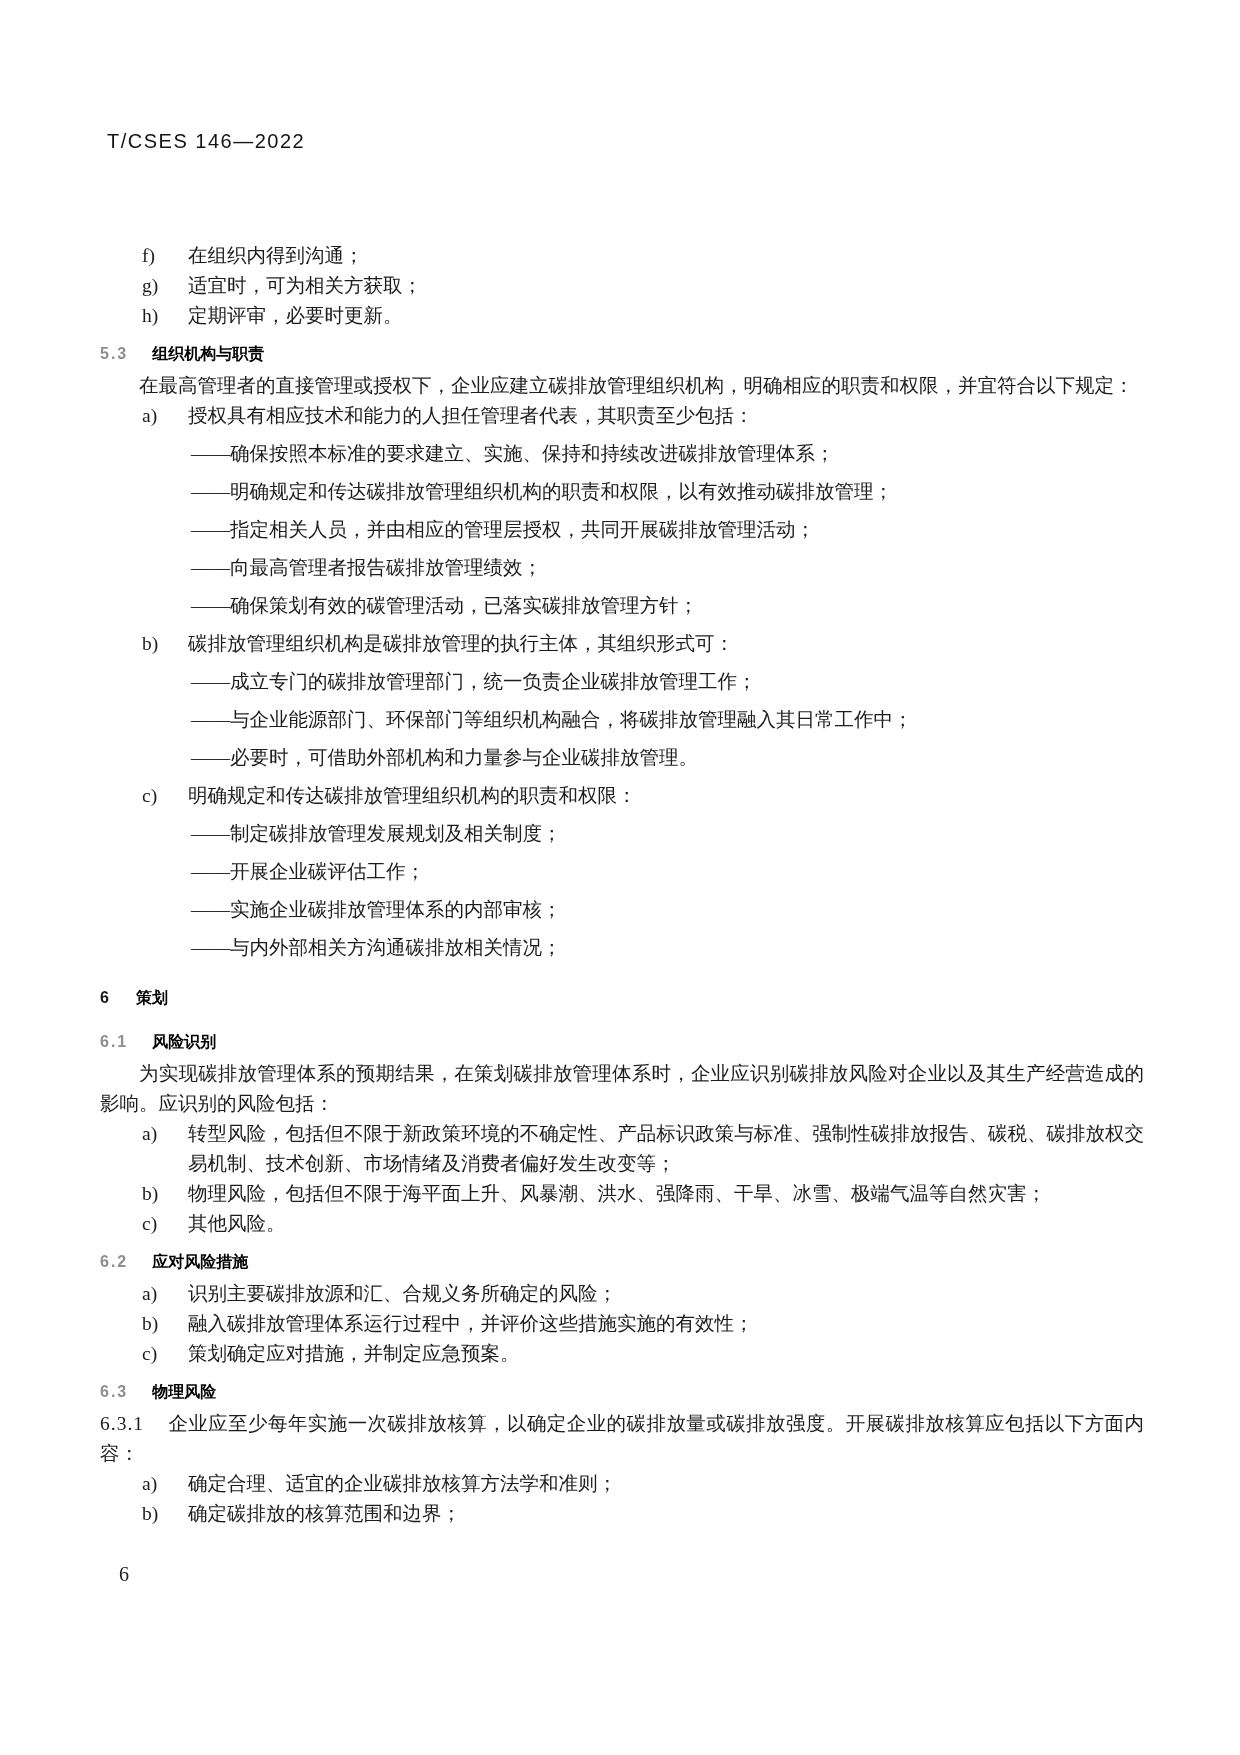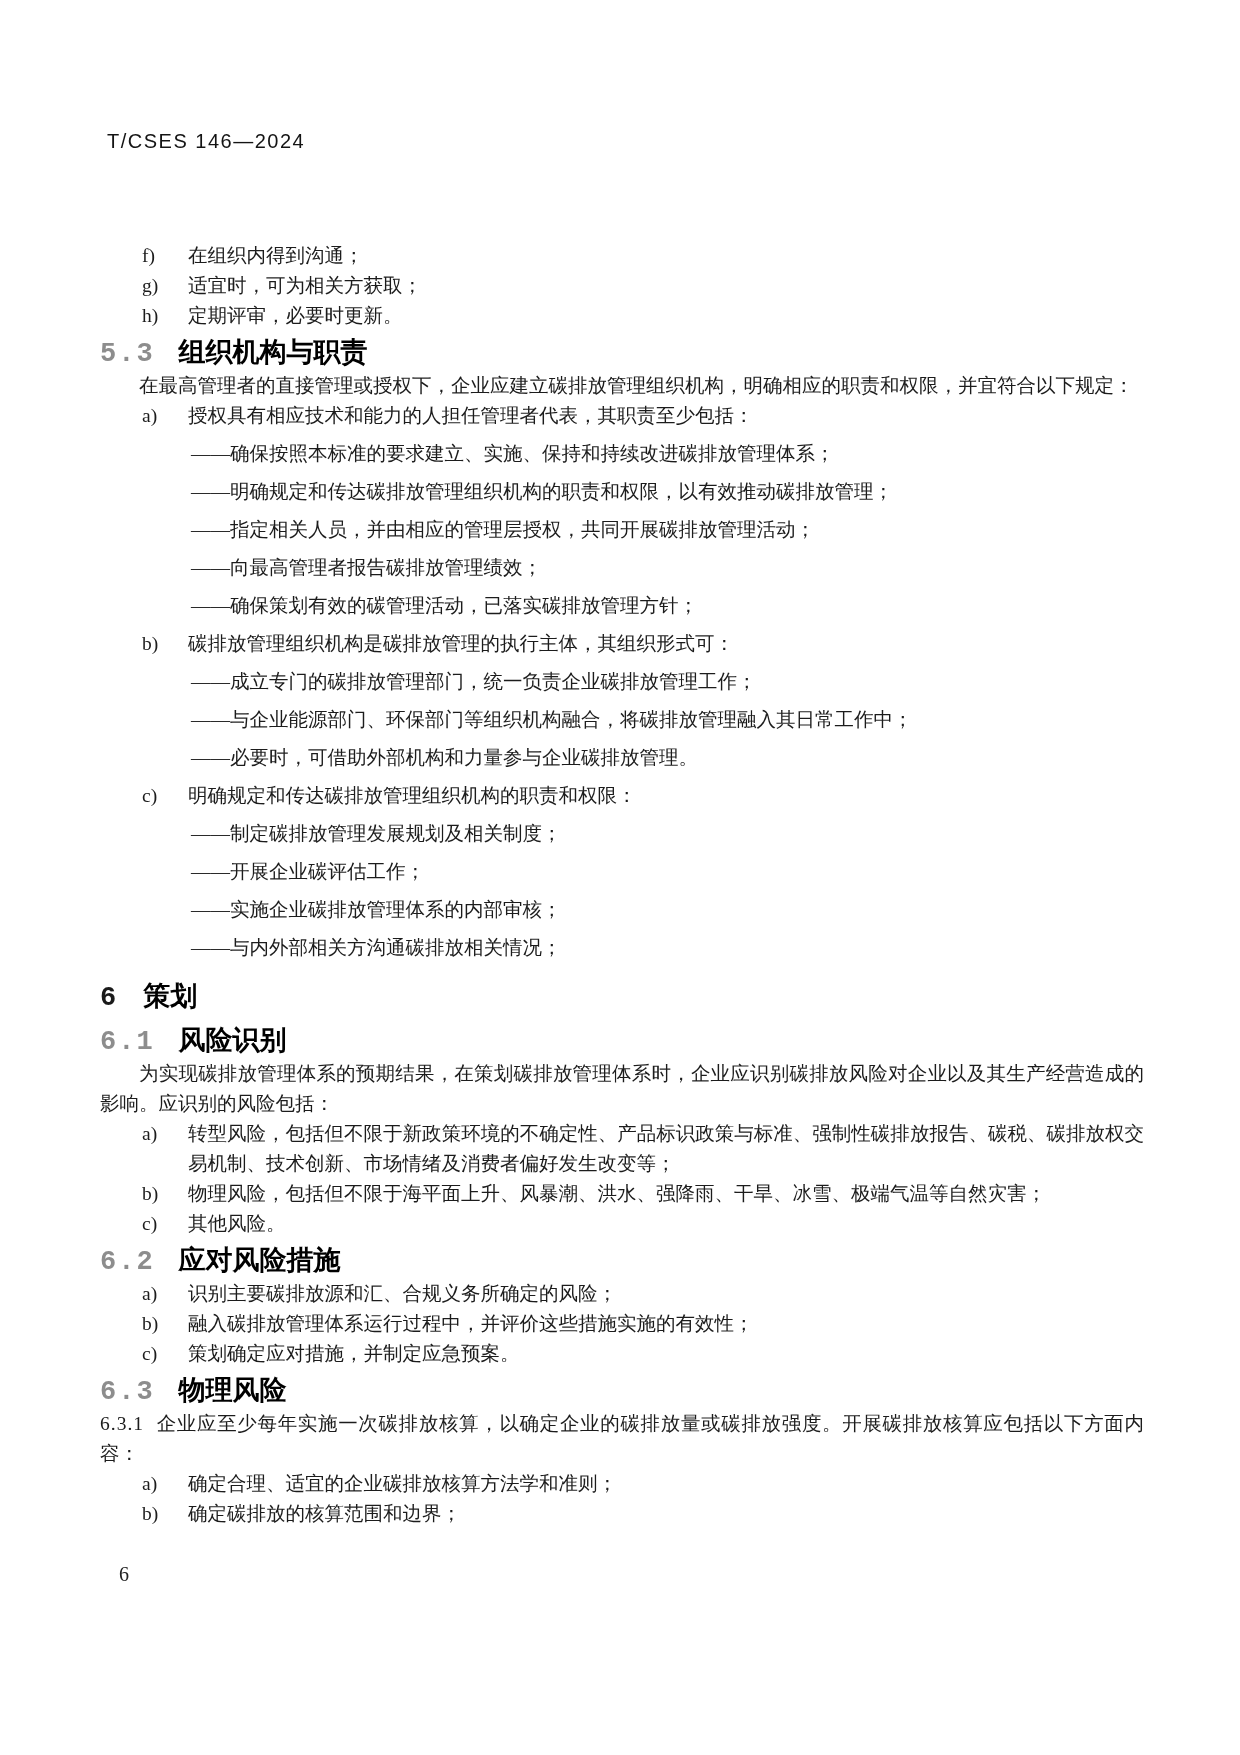--- a/index.html
+++ b/index.html
@@ -21,51 +21,51 @@
   }
 
   .content{
     position:absolute;left:100px;top:241px;width:1044px;
     font-size:19.5px;line-height:30px;
   }
 
   .para{margin:0;text-indent:2em;text-align:justify;}
 
   .clause{margin:0;text-align:justify;}
-  .clause .clause-num{letter-spacing:1px;margin-right:12px;white-space:nowrap;}
+  .clause .clause-num{letter-spacing:1px;margin-right:24px;white-space:nowrap;}
 
   .letter-item{position:relative;padding-left:88px;text-align:justify;margin:0;}
   .letter-item .item-label{position:absolute;left:42px;top:0;}
 
   .dash-item{padding-left:83px;text-align:justify;margin:8px;}
 
   .section-heading,.chapter-heading{
-    font-family:Liberation Mono, monospace;
-    font-size:27px;font-weight:bold;color:#000;
+    font-family:Liberation Sans, sans-serif;
+    font-size:16px;font-weight:bold;color:#000;
     margin:8px 0 2px 0;line-height:30px;
   }
   .chapter-heading{margin:20px 0 14px 0;}
   .section-heading .h-num{
     color:#8d8d8d;margin-right:24px;letter-spacing:2px;
   }
   .chapter-heading .h-num{
     color:#1a1a1a;font-weight:600;margin-right:26px;letter-spacing:1px;
   }
 
   .page-number{
     position:absolute;left:119px;top:1563px;
     font-size:20px;color:#222;
     font-family:"Liberation Serif","DejaVu Serif",serif;
   }
 </style>
 </head>
 <body>
 
 <div class="page">
-  <div class="running-header">T/CSES 146—2024</div>
+  <div class="running-header">T/CSES 146—2022</div>
 
   <main class="content" id="content">
       <div class="letter-item"><span class="item-label">f)</span><span>在组织内得到沟通；</span></div>
       <div class="letter-item"><span class="item-label">g)</span><span>适宜时，可为相关方获取；</span></div>
       <div class="letter-item"><span class="item-label">h)</span><span>定期评审，必要时更新。</span></div>
       <h2 class="section-heading"><span class="h-num">5.3</span><span class="h-title">组织机构与职责</span></h2>
       <p class="para">在最高管理者的直接管理或授权下，企业应建立碳排放管理组织机构，明确相应的职责和权限，并宜符合以下规定：</p>
       <div class="letter-item"><span class="item-label">a)</span><span>授权具有相应技术和能力的人担任管理者代表，其职责至少包括：</span></div>
       <div class="dash-item">——确保按照本标准的要求建立、实施、保持和持续改进碳排放管理体系；</div>
       <div class="dash-item">——明确规定和传达碳排放管理组织机构的职责和权限，以有效推动碳排放管理；</div>

